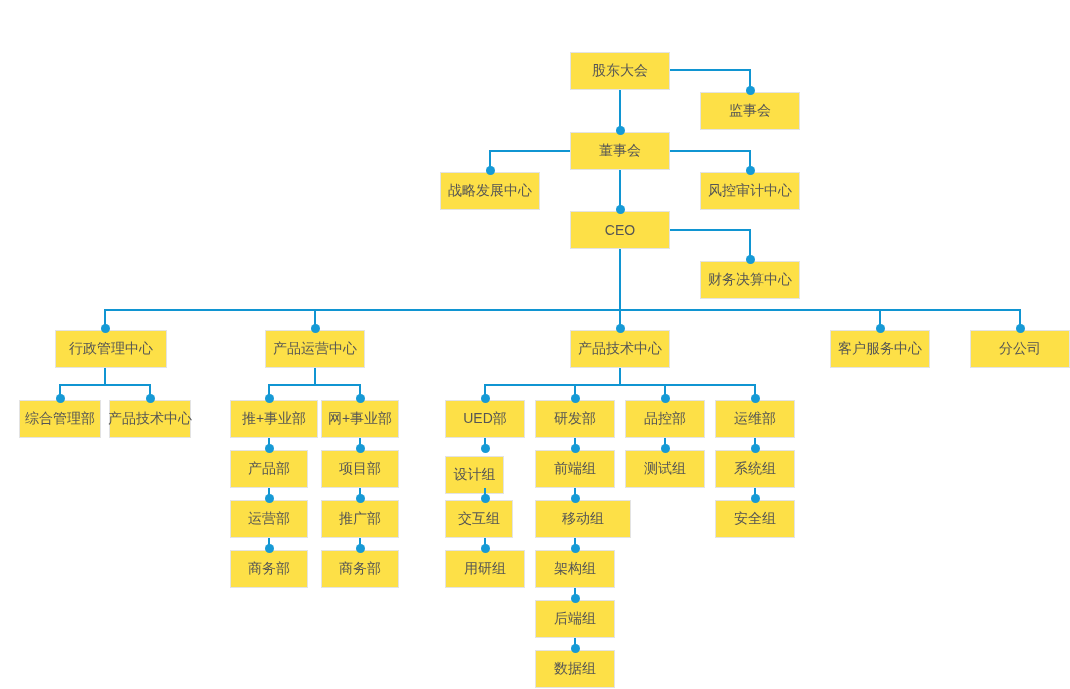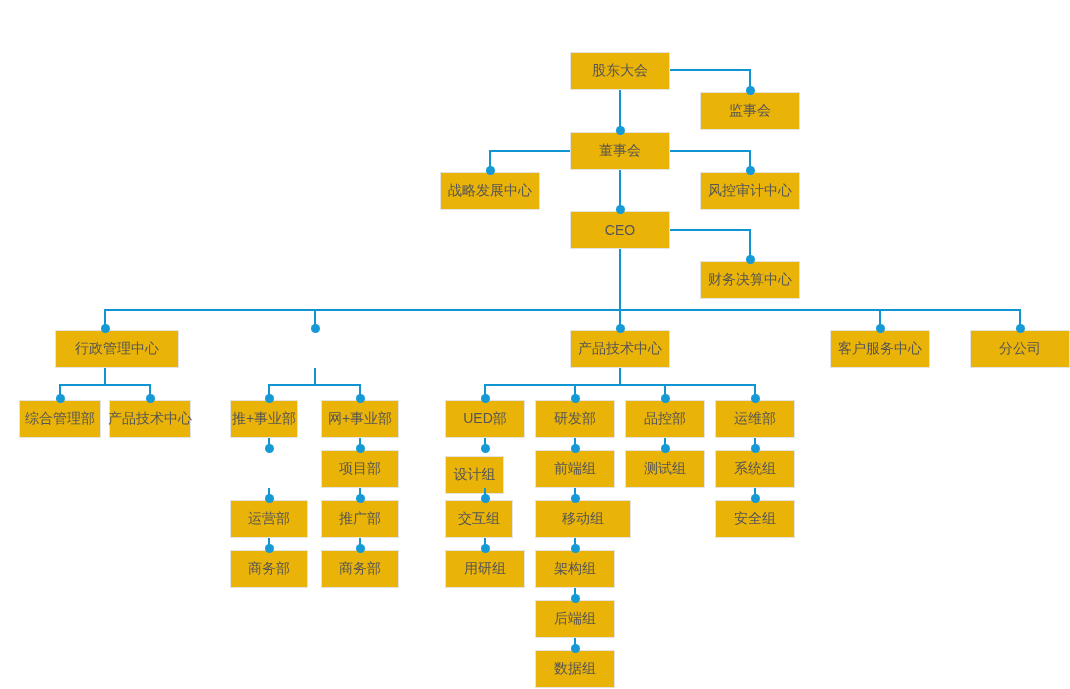--- a/index.html
+++ b/index.html
@@ -12,21 +12,21 @@
     width: 1070px;
     height: 689px;
     background: var(--bg, #ffffff);
     font-family: "Liberation Sans", "DejaVu Sans", sans-serif;
     overflow: hidden;
   }
   .node {
     position: absolute;
     height: 38px;
     box-sizing: border-box;
-    background: #eab308;
+    background: #fde047;
     border: 1px solid var(--node-border, #e3e3e3);
     color: var(--node-text, #555555);
     font-size: 14px;
     display: flex;
     align-items: center;
     justify-content: center;
     white-space: nowrap;
     z-index: 1;
   }
   .line {
@@ -49,29 +49,31 @@
 <div id="org-canvas" style="--bg: #ffffff; --line: #1095d2; --dot: #169ad6; --node-border: #e3e3e3; --node-text: #555555;">
 
   <div class="node" style="left:570px;top:52px;width:100px">股东大会</div>
   <div class="node" style="left:700px;top:92px;width:100px">监事会</div>
   <div class="node" style="left:570px;top:132px;width:100px">董事会</div>
   <div class="node" style="left:700px;top:172px;width:100px">风控审计中心</div>
   <div class="node" style="left:440px;top:172px;width:100px">战略发展中心</div>
   <div class="node" style="left:570px;top:211px;width:100px">CEO</div>
   <div class="node" style="left:700px;top:261px;width:100px">财务决算中心</div>
 
-  <div class="node" style="left:55px;top:330px;width:124px">行政管理中心</div>
+  <div class="node" style="left:55px;top:330px;width:112px">行政管理中心</div>
+  <div class="node" style="left:265px;top:330px;width:100px">产品运营中心</div>
   <div class="node" style="left:570px;top:330px;width:100px">产品技术中心</div>
   <div class="node" style="left:830px;top:330px;width:100px">客户服务中心</div>
   <div class="node" style="left:970px;top:330px;width:100px">分公司</div>
 
   <div class="node" style="left:19px;top:400px;width:82px">综合管理部</div>
   <div class="node" style="left:109px;top:400px;width:82px">产品技术中心</div>
 
-  <div class="node" style="left:230px;top:400px;width:68px">推+事业部</div>
+  <div class="node" style="left:230px;top:400px;width:88px">推+事业部</div>
+  <div class="node" style="left:230px;top:450px;width:78px">产品部</div>
   <div class="node" style="left:230px;top:500px;width:78px">运营部</div>
   <div class="node" style="left:230px;top:550px;width:78px">商务部</div>
   <div class="node" style="left:321px;top:400px;width:78px">网+事业部</div>
   <div class="node" style="left:321px;top:450px;width:78px">项目部</div>
   <div class="node" style="left:321px;top:500px;width:78px">推广部</div>
   <div class="node" style="left:321px;top:550px;width:78px">商务部</div>
 
   <div class="node" style="left:445px;top:400px;width:80px">UED部</div>
   <div class="node" style="left:445px;top:456px;width:59px">设计组</div>
   <div class="node" style="left:445px;top:500px;width:68px">交互组</div>

